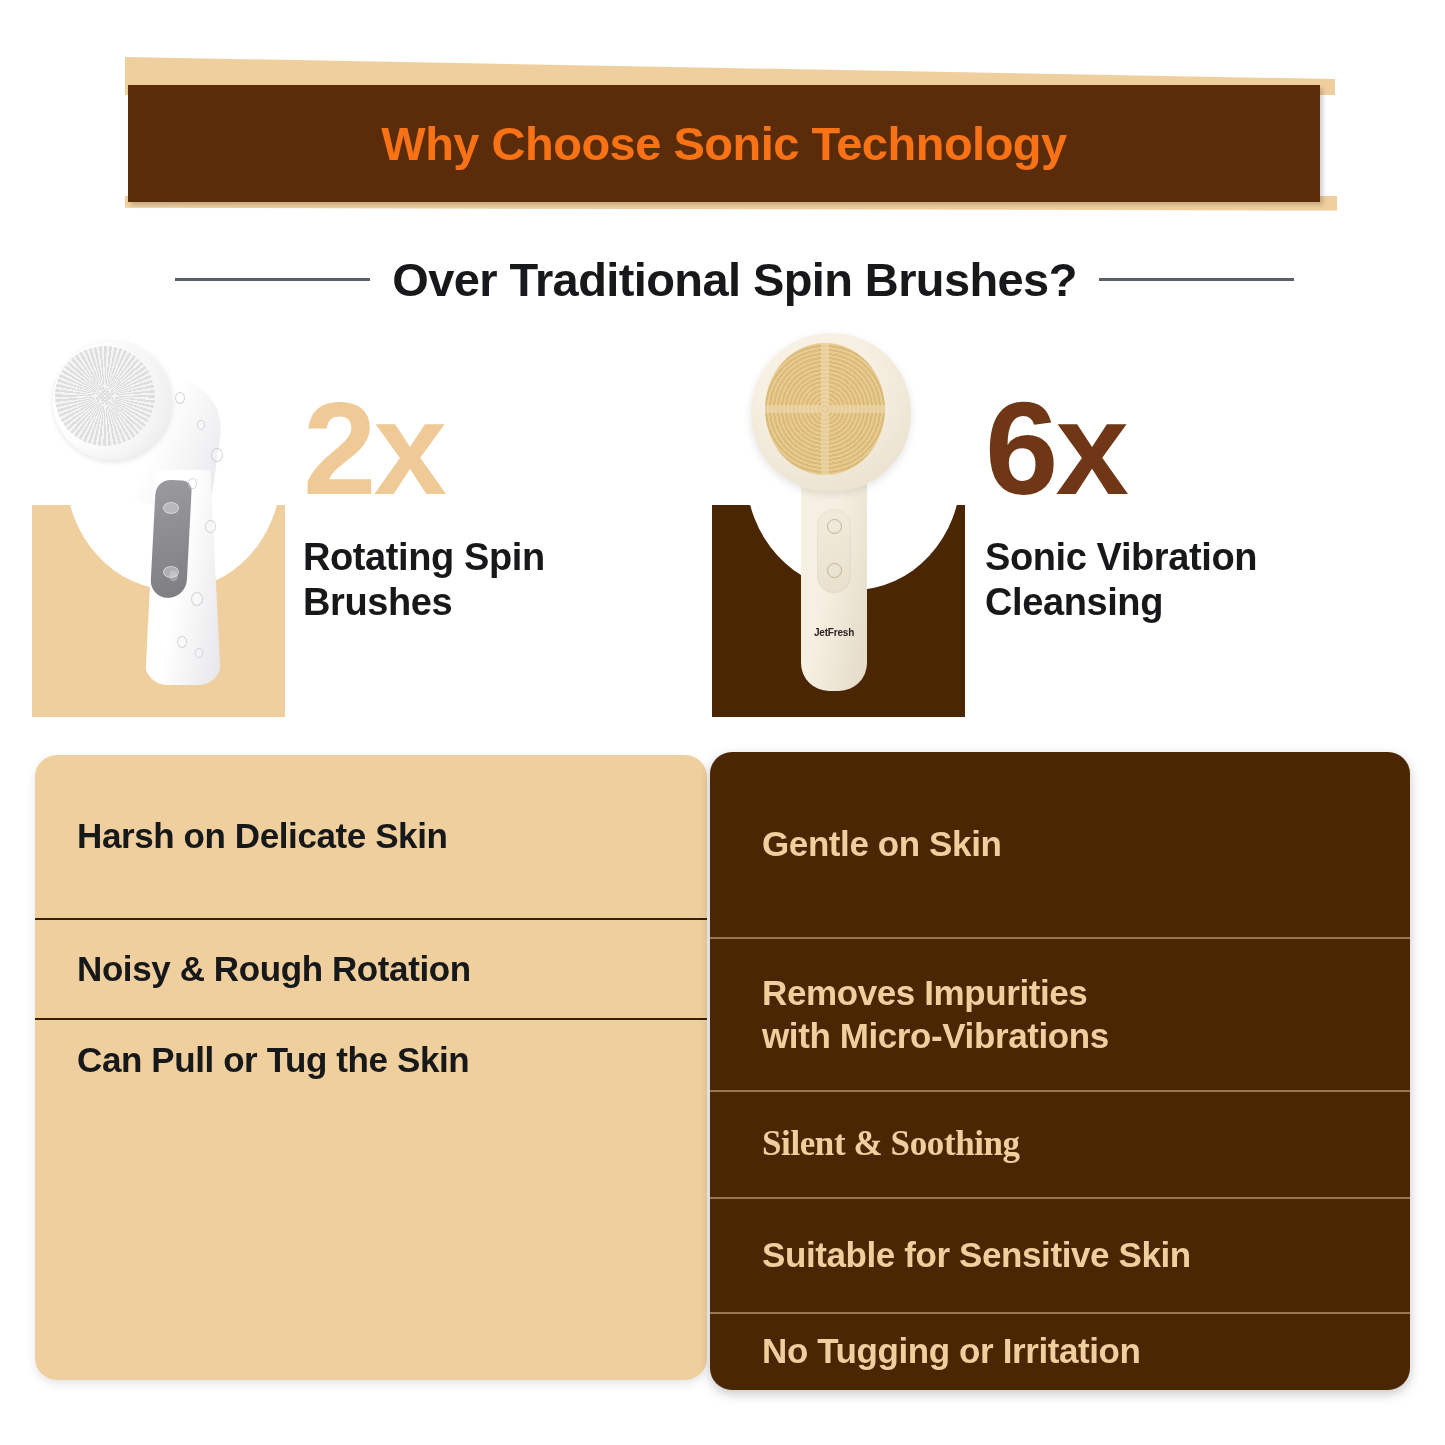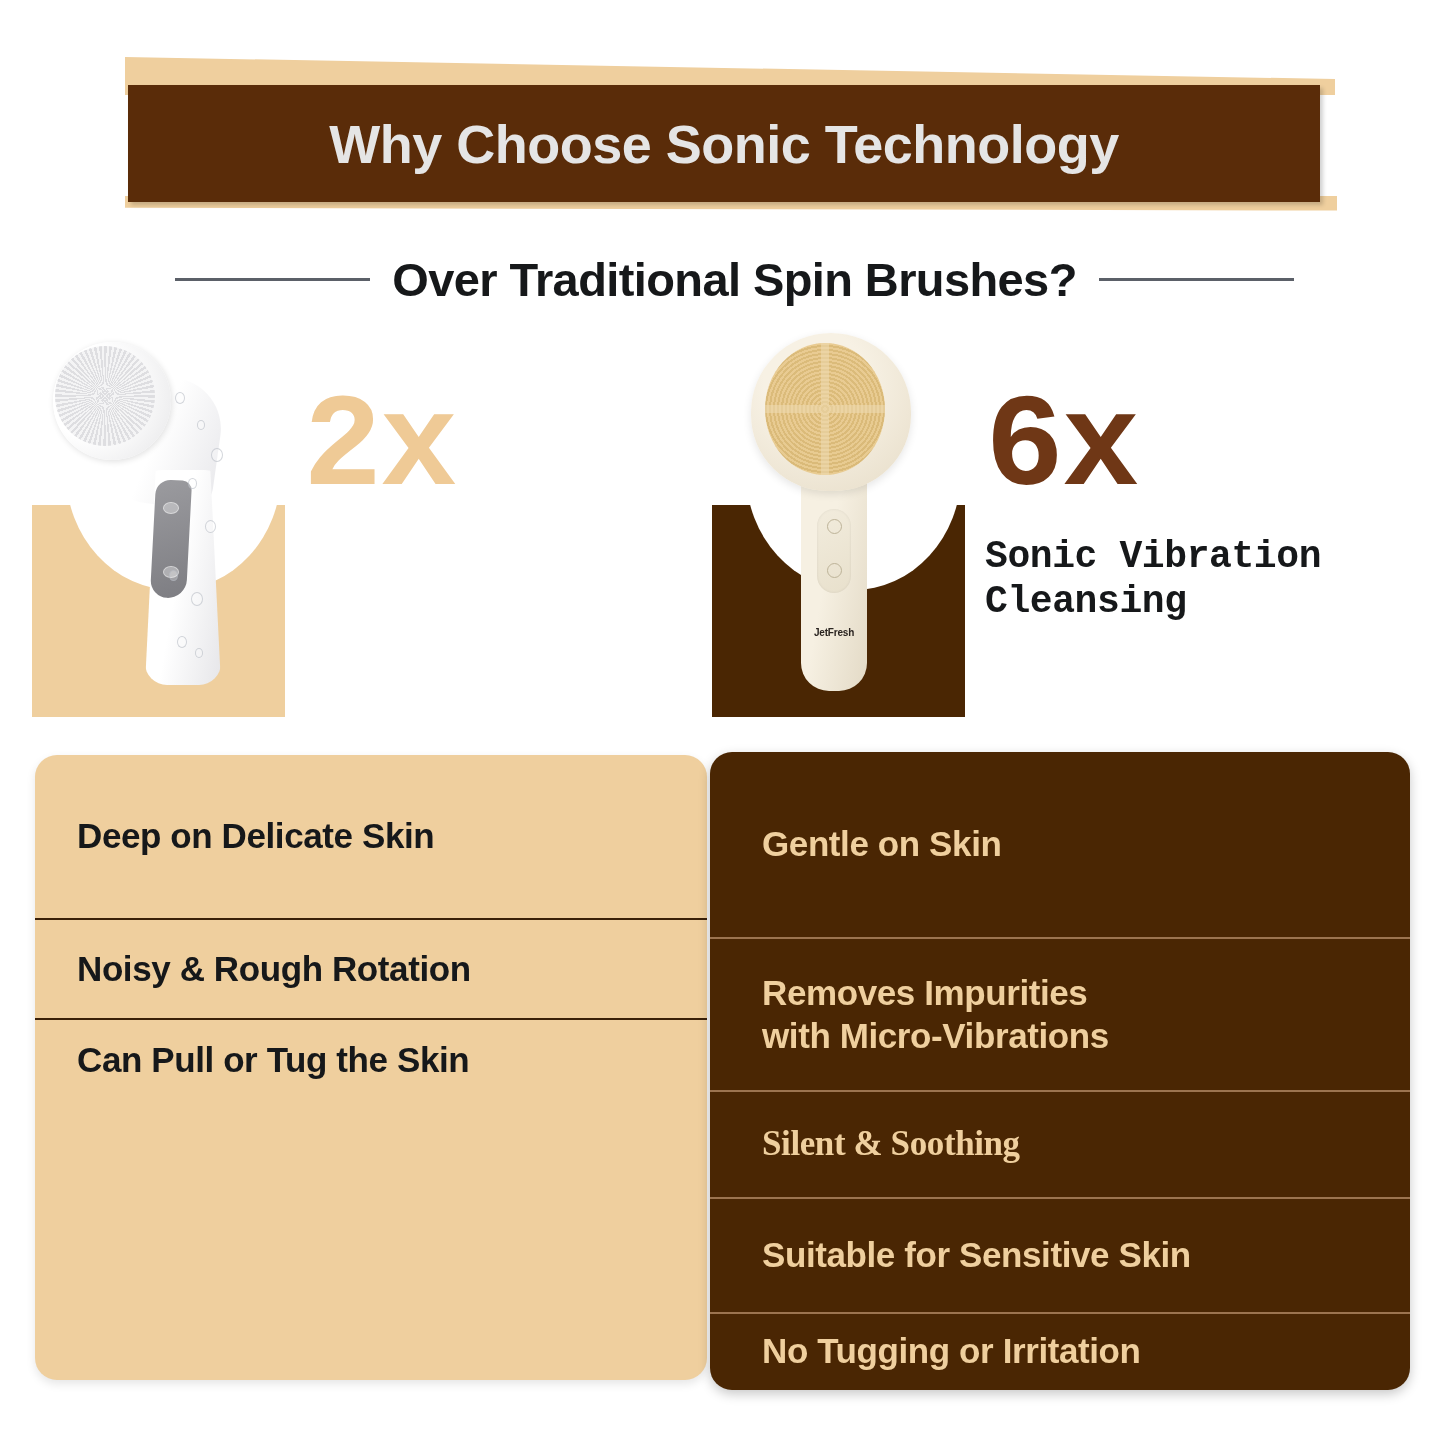--- a/index.html
+++ b/index.html
@@ -30,22 +30,22 @@
   }
   .banner {
     position:absolute;
     left:128px; top:85px;
     width:1192px; height:117px;
     background:#5A2C09;
     display:flex; align-items:center; justify-content:center;
     box-shadow: 3px 3px 4px rgba(0,0,0,0.18);
   }
   .banner-title {
-    color:#e5e5e5;
-    font-size:54px;
+    color:#f97316;
+    font-size:47px;
     font-weight:bold;
     letter-spacing:-0.5px;
     line-height:1;
     white-space:nowrap;
   }
 
   
   #subtitle-row {
     position:absolute;
     left:12px; top:248px; width:1445px; height:62px;
@@ -190,21 +190,21 @@
   .bc-icon.i1 { left:98px; top:192px; }
   .bc-icon.i2 { left:98px; top:236px; }
   .bc-brand {
     position:absolute; left:74px; top:300px;
     width:62px; text-align:center;
     font-size:10px; font-weight:bold; color:#2a2420;
     letter-spacing:-0.2px;
   }
 
   
-  .mult-block { position:absolute; top:58px; width:360px;font-family:Liberation Mono, monospace; }
+  .mult-block { position:absolute; top:58px; width:360px; }
   .mult-left  { left:278px; }
   .mult-right { left:280px; }
   .mult-number {
     font-size:132px; font-weight:bold; line-height:1;
     letter-spacing:-3px;
   }
   .mult-2x { color:#EFCA96; }
   .mult-6x { color:#6F3716; }
   .mult-caption {
     margin-top:20px;
@@ -284,20 +284,22 @@
       <div class="drop" style="left:166px;top:118px;width:12px;height:14px;"></div>
       <div class="drop" style="left:143px;top:148px;width:9px;height:11px;"></div>
       <div class="drop" style="left:160px;top:190px;width:11px;height:13px;"></div>
       <div class="drop" style="left:124px;top:240px;width:9px;height:11px;"></div>
       <div class="drop" style="left:146px;top:262px;width:12px;height:14px;"></div>
       <div class="drop" style="left:132px;top:306px;width:10px;height:12px;"></div>
       <div class="drop" style="left:150px;top:318px;width:8px;height:10px;"></div>
     </div>
     <div class="mult-block mult-left">
       <div class="mult-number mult-2x">2x</div>
+      <div class="mult-caption">Rotating Spin
+Brushes</div>
     </div>
   </div>
 
   <div class="prod-panel panel-right">
     <div class="backdrop backdrop-right">
       <div class="fill"></div>
       <div class="bite"></div>
     </div>
     <div class="brush-cream">
       <div class="bc-handle"></div>
@@ -313,21 +315,21 @@
       <div class="mult-number mult-6x">6x</div>
       <div class="mult-caption">Sonic Vibration
 Cleansing</div>
     </div>
   </div>
 </div>
 
 <div class="card card-con">
   <div class="card-inner" id="cons-rows">
       <div class="trow" style="height: 165px;">
-        <div class="trow-text">Deep on Delicate Skin</div>
+        <div class="trow-text">Harsh on Delicate Skin</div>
       </div>
       <div class="trow" style="height: 100px;">
         <div class="trow-text">Noisy &amp; Rough Rotation</div>
       </div>
       <div class="trow" style="height: 80px;">
         <div class="trow-text">Can Pull or Tug the Skin</div>
       </div>
     </div>
 </div>
 

